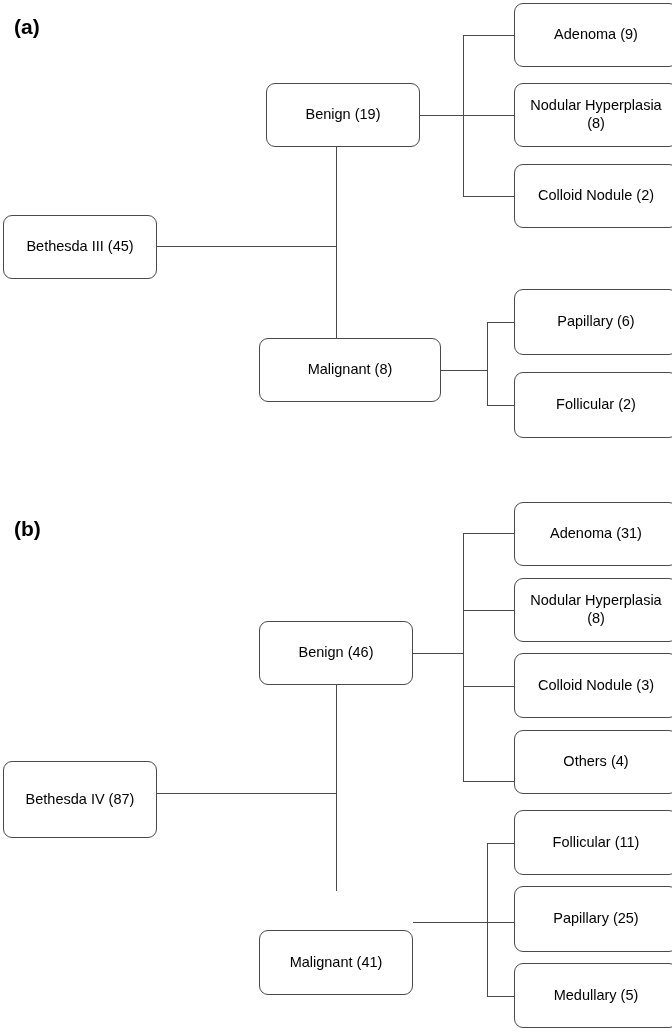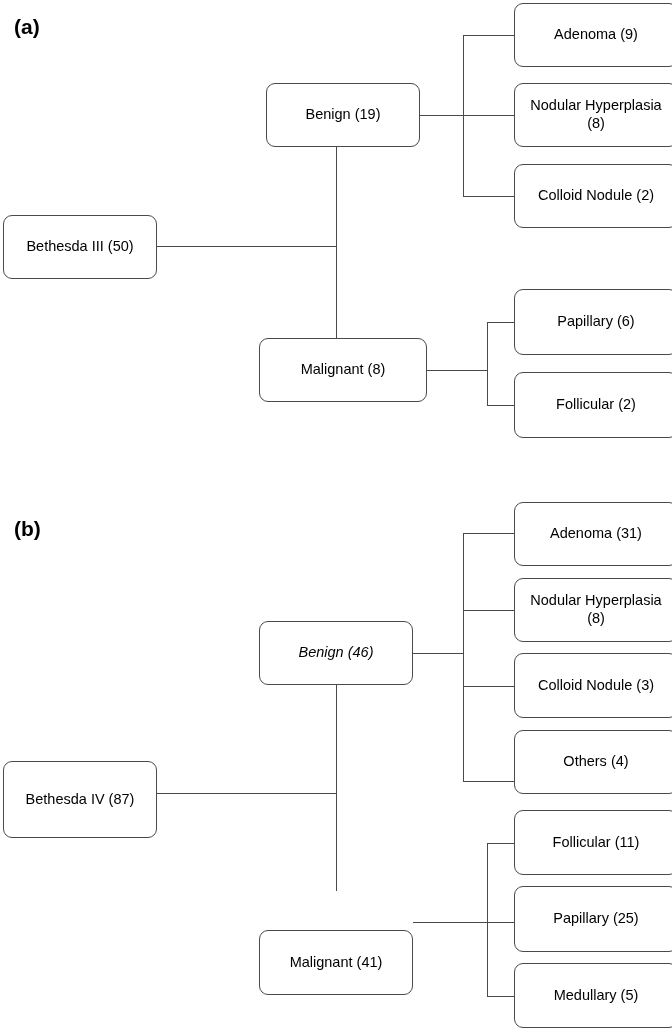--- a/index.html
+++ b/index.html
@@ -59,27 +59,27 @@
 </style>
 </head>
 <body>
 
 <div id="root">
 
   <div class="panel" style="top:0px;height:470px;">
 
     <div class="panel-label" style="left:14px; top:16px;">(a)</div>
 
-    <div class="node" style="left:3px; top:215px; width:154px; height:64px;">Bethesda III (50)</div>
+    <div class="node" style="left:3px; top:215px; width:154px; height:64px;">Bethesda III (45)</div>
 
     <div class="conn h" style="left:157px; top:246px; width:180px;"></div>
     <div class="conn v" style="left:336px; top:146px; height:192px;"></div>
 
     <div class="node" style="left:259px; top:83px; width:154px; height:64px;margin-left:7px;">Benign (19)</div>
-    <div class="node" style="left:259px; top:338px; width:168px; height:64px;">Malignant (8)</div>
+    <div class="node" style="left:259px; top:338px; width:182px; height:64px;">Malignant (8)</div>
 
     <div class="conn h" style="left:413px; top:115px; width:51px;"></div>
     <div class="conn v" style="left:463px; top:35px; height:162px;"></div>
     <div class="conn h" style="left:463px; top:35px; width:52px;"></div>
     <div class="conn h" style="left:463px; top:115px; width:52px;"></div>
     <div class="conn h" style="left:463px; top:196px; width:52px;"></div>
 
     <div class="node" style="left:514px; top:3px; width:164px; height:64px;">Adenoma (9)</div>
     <div class="node" style="left:514px; top:83px; width:164px; height:64px;">Nodular Hyperplasia
 (8)</div>
@@ -96,21 +96,21 @@
 
   <div class="panel" style="top:500px;height:535px;">
 
     <div class="panel-label" style="left:14px; top:18px;">(b)</div>
 
     <div class="node" style="left:3px; top:261px; width:154px; height:77px;">Bethesda IV (87)</div>
 
     <div class="conn h" style="left:157px; top:293px; width:180px;"></div>
     <div class="conn v" style="left:336px; top:184px; height:207px;"></div>
 
-    <div class="node" style="left:259px; top:121px; width:154px; height:64px;font-style:italic;">Benign (46)</div>
+    <div class="node" style="left:259px; top:121px; width:154px; height:64px;">Benign (46)</div>
     <div class="node" style="left:259px; top:390px; width:154px; height:65px;margin-top:40px;">Malignant (41)</div>
 
     <div class="conn h" style="left:413px; top:153px; width:51px;"></div>
     <div class="conn v" style="left:463px; top:33px; height:248px;"></div>
     <div class="conn h" style="left:463px; top:33px; width:52px;"></div>
     <div class="conn h" style="left:463px; top:110px; width:52px;"></div>
     <div class="conn h" style="left:463px; top:186px; width:52px;"></div>
     <div class="conn h" style="left:463px; top:281px; width:52px;"></div>
 
     <div class="node" style="left:514px; top:2px; width:164px; height:64px;">Adenoma (31)</div>

